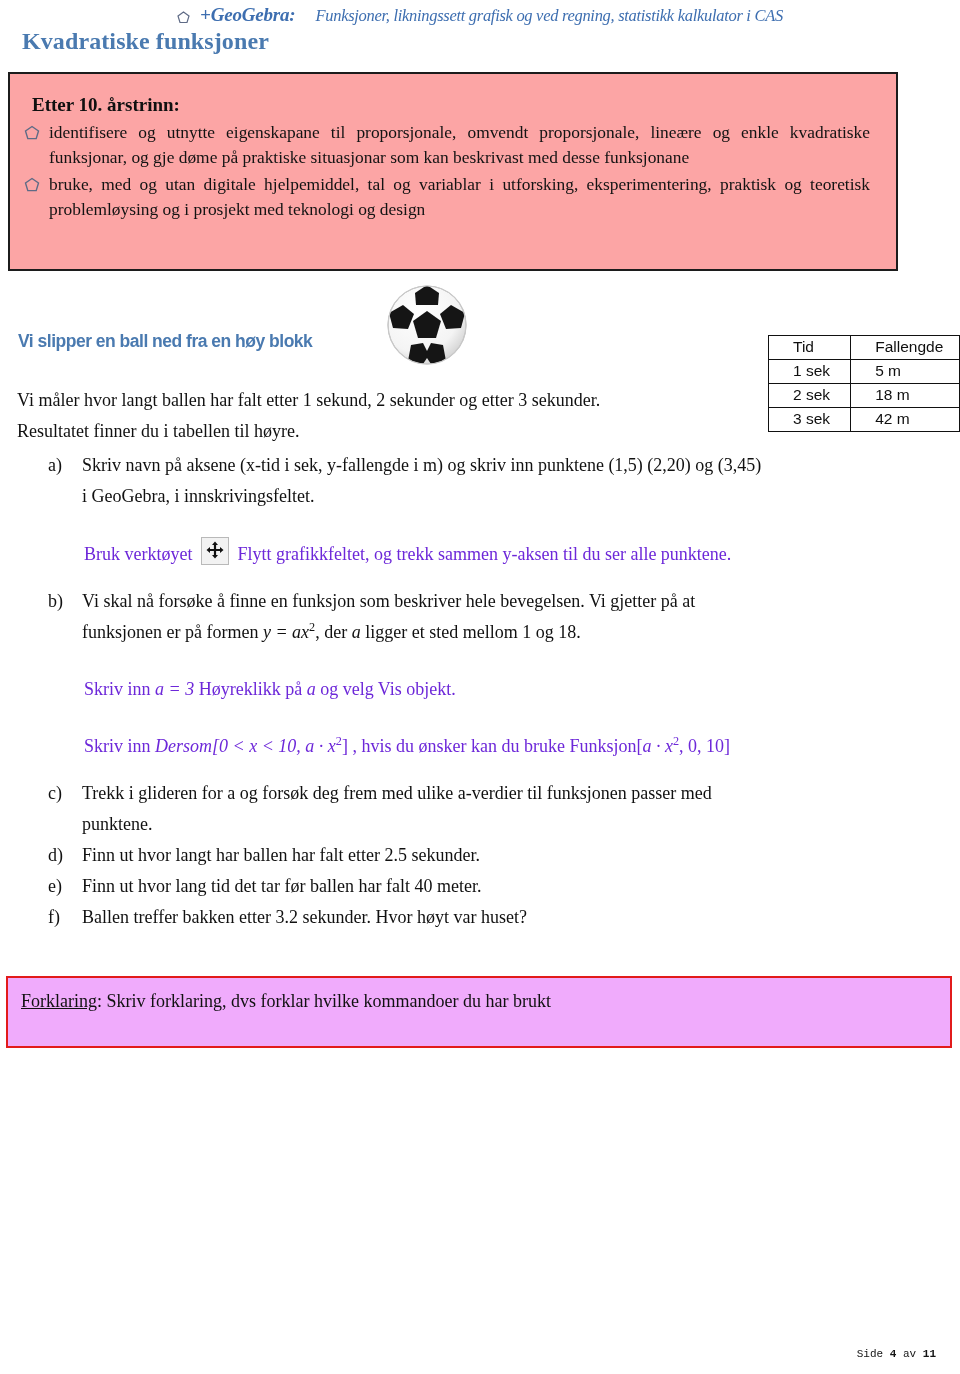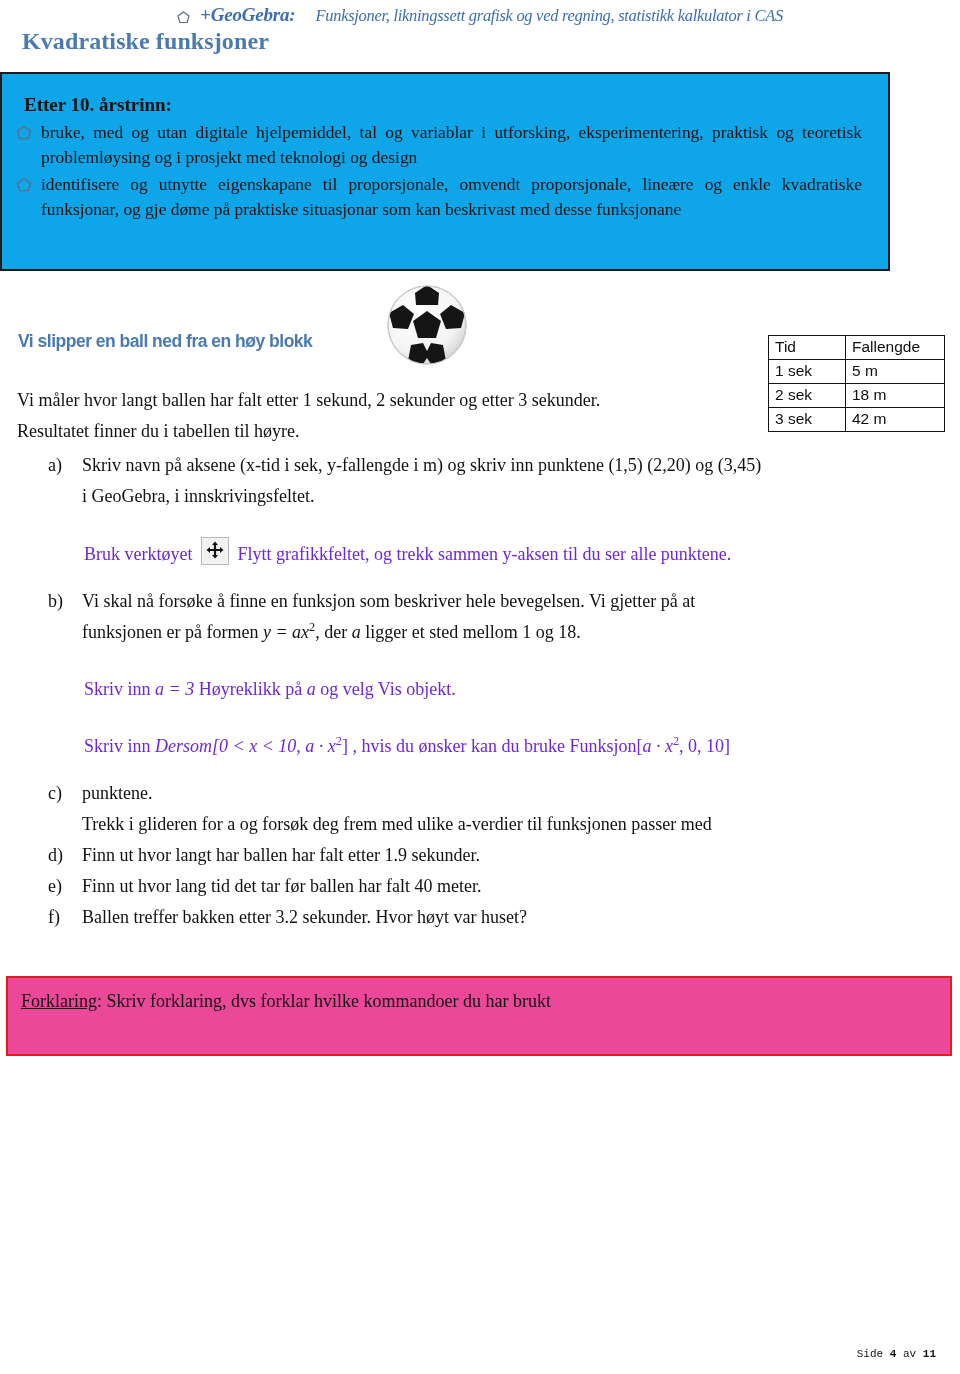--- a/index.html
+++ b/index.html
@@ -60,24 +60,24 @@
     font-family: "Liberation Serif", serif;
     font-weight: bold;
     font-size: 24px;
     color: #4a7ab0;
     letter-spacing: 0.1px;
   }
 
   
   .goal-box {
     position: absolute;
-    left: 0; top: 72px;
+    left: 8px; top: 72px;
     width: 890px;
     height: 199px;
-    background: #0ea5e9;
+    background: #fca5a5;
     border: 2px solid #1c1c1c;
     box-sizing: border-box;
   }
   .goal-heading {
     position: absolute;
     left: 22px; top: 20px;
     font-family: "Liberation Serif", serif;
     font-weight: bold;
     font-size: 19px;
     color: #101010;
@@ -143,21 +143,21 @@
     position: absolute;
     left: 768px; top: 335px;
     border-collapse: collapse;
     font-family: "Liberation Sans", sans-serif;
     font-size: 15.5px;
     color: #0f0f0f;
     background: #ffffff;
   }
   .data-table td, .data-table th {
     border: 1.6px solid #111111;
-    padding: 2px 8px 3px 6px;
+    padding: 2px 8px 3px 24px;
     text-align: left;
     font-weight: normal;
     white-space: nowrap;
   }
   .data-table .c-time { width: 62px; }
   .data-table .c-len  { width: 84px; }
 
   
   .tasks {
     position: absolute;
@@ -209,24 +209,24 @@
   }
   .tool-chip svg { display: block; margin: 3px auto 0 auto; }
 
   .indent-1 { padding-left: 36px; }
 
   
   .answer-box {
     position: absolute;
     left: 6px; top: 976px;
     width: 946px;
-    height: 80px;
+    height: 72px;
     border: 2px solid #e21b1b;
     box-sizing: border-box;
-    background: #ec4899;
+    background: #f0abfc;
   }
   .answer-line {
     position: absolute;
     left: 13px;
     font-family: "Liberation Serif", serif;
     font-size: 18px;
     color: #111111;
     white-space: nowrap;
   }
   .answer-line.l1 { top: 13px; }
@@ -263,30 +263,30 @@
 <div class="goal-box">
   <div class="goal-heading">Etter 10. årstrinn:</div>
   <div class="goal-list">
 
     <div class="goal-item">
       <span class="goal-bullet">
         <svg width="16" height="16" viewBox="0 0 16 16">
           <polygon points="8,1.5 14.5,6 12.2,13.6 3.8,13.6 1.5,6" fill="none" stroke="#5f6b86" stroke-width="1.4"></polygon>
         </svg>
       </span>
-      <span class="goal-text">bruke, med og utan digitale hjelpemiddel, tal og variablar i utforsking, eksperimentering, praktisk og teoretisk problemløysing og i prosjekt med teknologi og design</span>
+      <span class="goal-text">identifisere og utnytte eigenskapane til proporsjonale, omvendt proporsjonale, lineære og enkle kvadratiske funksjonar, og gje døme på praktiske situasjonar som kan beskrivast med desse funksjonane</span>
     </div>
 
     <div class="goal-item">
       <span class="goal-bullet">
         <svg width="16" height="16" viewBox="0 0 16 16">
           <polygon points="8,1.5 14.5,6 12.2,13.6 3.8,13.6 1.5,6" fill="none" stroke="#5f6b86" stroke-width="1.4"></polygon>
         </svg>
       </span>
-      <span class="goal-text">identifisere og utnytte eigenskapane til proporsjonale, omvendt proporsjonale, lineære og enkle kvadratiske funksjonar, og gje døme på praktiske situasjonar som kan beskrivast med desse funksjonane</span>
+      <span class="goal-text">bruke, med og utan digitale hjelpemiddel, tal og variablar i utforsking, eksperimentering, praktisk og teoretisk problemløysing og i prosjekt med teknologi og design</span>
     </div>
 
   </div>
 </div>
 
 <div class="intro-heading">Vi slipper en ball ned fra en høy blokk</div>
 
 <div class="ball-wrap">
   <svg width="92" height="84" viewBox="0 0 92 84">
     <defs>
@@ -384,28 +384,28 @@
 
   <div class="sub-line indent-1">
     <span>Skriv inn </span><span class="mathit">Dersom[0 &lt; x &lt; 10, a · x</span><sup class="mathup">2</sup><span>] , hvis du ønsker kan du bruke Funksjon[</span><span class="mathit">a · x</span><sup class="mathup">2</sup><span>, 0, 10]</span>
   </div>
 
   <div class="spacer-sm"></div>
 
   <div class="task-row">
     <div class="task-label">c)</div>
     <div class="task-body">
+      <div>Trekk i glideren for a og forsøk deg frem med ulike a-verdier til funksjonen passer med</div>
       <div>punktene.</div>
-      <div>Trekk i glideren for a og forsøk deg frem med ulike a-verdier til funksjonen passer med</div>
     </div>
   </div>
 
   <div class="task-row">
     <div class="task-label">d)</div>
-    <div class="task-body">Finn ut hvor langt har ballen har falt etter 1.9 sekunder.</div>
+    <div class="task-body">Finn ut hvor langt har ballen har falt etter 2.5 sekunder.</div>
   </div>
 
   <div class="task-row">
     <div class="task-label">e)</div>
     <div class="task-body">Finn ut hvor lang tid det tar før ballen har falt 40 meter.</div>
   </div>
 
   <div class="task-row">
     <div class="task-label">f)</div>
     <div class="task-body">Ballen treffer bakken etter 3.2 sekunder. Hvor høyt var huset?</div>

